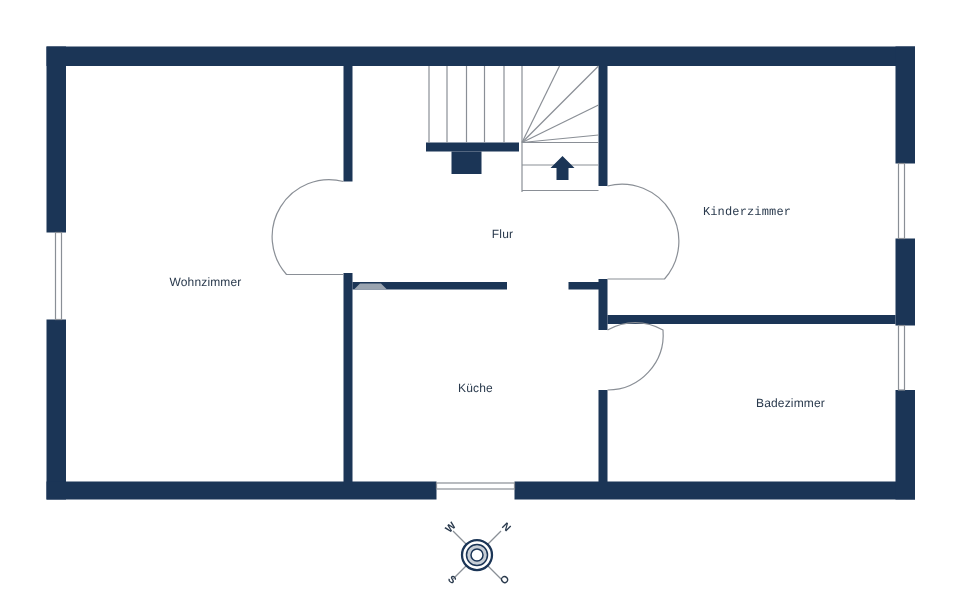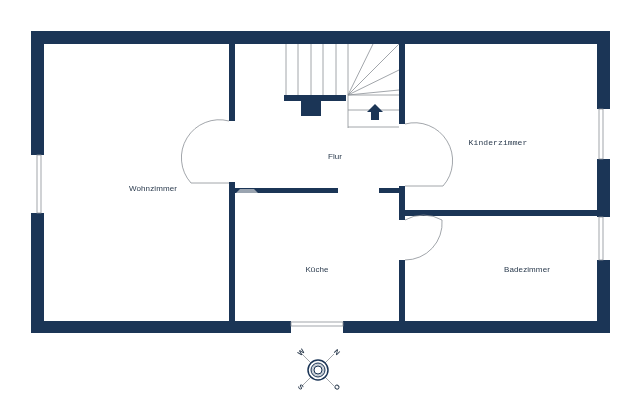--- a/index.html
+++ b/index.html
@@ -71,22 +71,22 @@
 
   <g transform="translate(318,370)">
     <line x1="-16" y1="-16" x2="16" y2="16" stroke="#8a8f96" stroke-width="0.8"></line>
     <line x1="16" y1="-16" x2="-16" y2="16" stroke="#8a8f96" stroke-width="0.8"></line>
     <circle r="10" fill="#fff" stroke="#1b3556" stroke-width="1.5"></circle>
     <circle r="7" fill="#c7ced6" stroke="#1b3556" stroke-width="1"></circle>
     <circle r="4" fill="#fff" stroke="#1b3556" stroke-width="1"></circle>
   </g>
 </svg>
 
-<div class="lbl" style="left:137px;top:188px;margin-left:16px;">Wohnzimmer</div>
+<div class="lbl" style="left:137px;top:188px;">Wohnzimmer</div>
 <div class="lbl" style="left:314px;top:156px;margin-left:21px;">Flur</div>
 <div class="lbl" style="left:498px;top:142px;font-family:Liberation Mono, monospace;">Kinderzimmer</div>
-<div class="lbl" style="left:317px;top:259px;margin-top:10px;">Küche</div>
+<div class="lbl" style="left:317px;top:259px;">Küche</div>
 <div class="lbl" style="left:527px;top:269px;">Badezimmer</div>
 
 <div class="lbl" style="left:301px;top:352px;font-size:7px;font-weight:bold;transform:translate(-50%,-50%) rotate(-45deg);">W</div>
 <div class="lbl" style="left:337px;top:352px;font-size:7px;font-weight:bold;transform:translate(-50%,-50%) rotate(45deg);">N</div>
 <div class="lbl" style="left:301px;top:387px;font-size:7px;font-weight:bold;transform:translate(-50%,-50%) rotate(45deg);">S</div>
 <div class="lbl" style="left:337px;top:387px;font-size:7px;font-weight:bold;transform:translate(-50%,-50%) rotate(-45deg);">O</div>
 
 </body></html>

